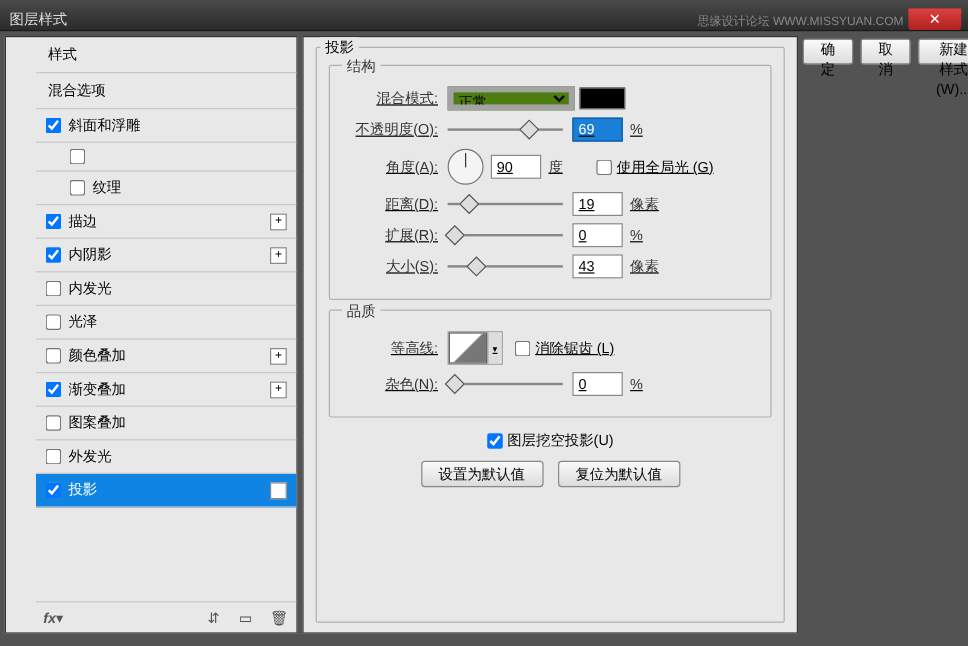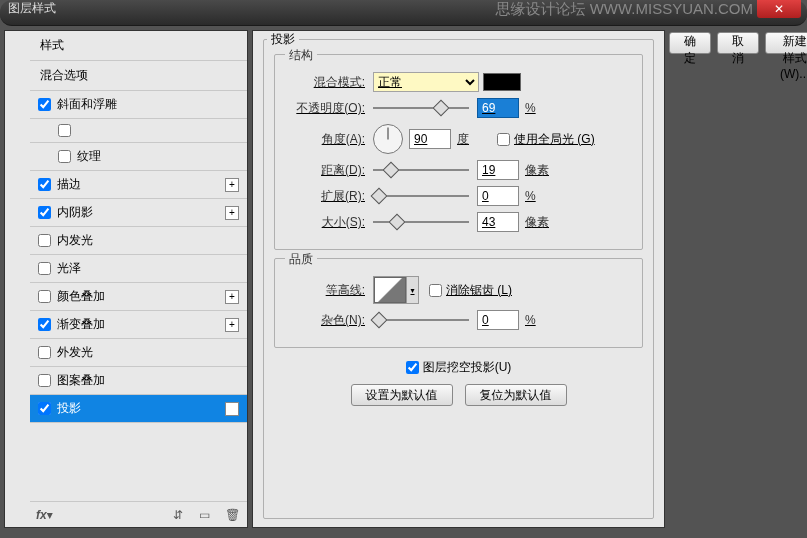--- a/index.html
+++ b/index.html
@@ -1,19 +1,19 @@
 <!DOCTYPE html>
 <html><head>
 <meta charset="utf-8">
 <style>
 *{box-sizing:border-box;margin:0;padding:0;font-family:"Microsoft YaHei",SimSun,sans-serif;font-size:12px;}
 body{background:#535353;width:807px;height:538px;}
-.titlebar{height:26px;background:linear-gradient(#4a4a4a,#2a2a2a);display:flex;align-items:flex-start;padding:0 0 0 8px;color:#ddd;border-bottom:1px solid #1a1a1a;border-radius:12px;}
+.titlebar{height:26px;background:linear-gradient(#4a4a4a,#2a2a2a);display:flex;align-items:flex-end;padding:0 0 0 8px;color:#ddd;border-bottom:1px solid #1a1a1a;}
 .titlebar .title{flex:1;}
-.titlebar .watermark{color:#888;font-size:15px;margin-right:4px;}
+.titlebar .watermark{color:#888;font-size:10px;margin-right:4px;}
 .close-btn{width:44px;height:18px;background:linear-gradient(#e04040,#b02020);color:#fff;display:flex;align-items:center;justify-content:center;border-radius:0 0 3px 3px;margin-right:6px;cursor:pointer;}
 .content{display:flex;height:506px;padding:4px;gap:4px;}
 .left-panel{width:244px;background:#e8e8e8;border:1px solid #333;display:flex;flex-direction:column;padding-left:25px;}
 .left-header{padding:6px 10px;border-bottom:1px solid #c8c8c8;}
 .bo-row{padding:6px 10px;border-bottom:1px solid #c8c8c8;}
 .style-item{display:flex;align-items:center;padding:5px 8px 5px 8px;border-bottom:1px solid #c8c8c8;cursor:pointer;}
 .style-item.indent{padding-left:28px;}
 .style-item.selected{background:#1084e3;color:#fff;}
 .style-item input[type=checkbox]{margin-right:6px;}
 .style-item .label{flex:1;}
@@ -21,21 +21,21 @@
 .left-footer{margin-top:auto;height:26px;border-top:1px solid #c8c8c8;display:flex;align-items:center;padding:0 6px;gap:10px;color:#555;}
 .left-footer .spacer{flex:1;}
 .ico{width:16px;height:16px;display:inline-flex;align-items:center;justify-content:flex-start;}
 .center-panel{flex:1;background:#e8e8e8;border:1px solid #333;padding:8px 10px;position:relative;}
 .fieldset{border:1px solid #b0b0b0;border-radius:2px;padding:12px 12px 12px;margin-bottom:8px;position:relative;text-decoration:underline;}
 .fieldset>.legend{position:absolute;top:-8px;left:10px;background:#e8e8e8;padding:0 4px;color:#333;}
 .panel-title{position:absolute;top:0;left:14px;background:#e8e8e8;padding:0 4px;}
 .center-inner{border:1px solid #b0b0b0;border-radius:2px;padding:14px 10px 10px;height:100%;}
 .row{display:flex;align-items:center;margin:4px 0;height:22px;}
 .row .lab{width:78px;text-align:right;margin-right:8px;color:#333;}
-select.combo{width:106px;height:20px;border:1px solid #a3a3a3;background:#fef9c3;}
+select.combo{width:106px;height:20px;border:5px solid #a3a3a3;background:#4d7c0f;}
 .swatch{width:38px;height:18px;background:#000;border:1px solid #666;margin-left:4px;}
 .slider{flex:0 0 96px;height:16px;position:relative;margin-right:8px;}
 .slider .track{position:absolute;top:7px;left:0;right:0;height:2px;background:#888;}
 .slider .thumb{position:absolute;top:2px;width:12px;height:12px;background:#ddd;border:1px solid #555;transform:rotate(45deg);}
 .numbox{width:42px;height:20px;border:1px solid #888;background:#fff;padding:0 4px;text-align:left;}
 .numbox.hl{background:#1a7fd6;color:#fff;border-color:#0a5aa0;}
 .unit{margin-left:6px;color:#333;width:30px;}
 .angle-dial{width:30px;height:30px;border:1px solid #777;border-radius:50%;background:#f4f4f4;position:relative;margin-right:6px;}
 .angle-dial .needle{position:absolute;left:50%;top:50%;width:12px;height:1px;background:#333;transform-origin:left center;transform:rotate(-90deg);}
 .chk{display:flex;align-items:center;margin-left:10px;}
@@ -102,25 +102,25 @@
           <span class="label">颜色叠加</span>
           <div class="plus-btn">+</div>
         </div>
         <div class="style-item">
           <input type="checkbox" checked="" style="">
           <span class="label">渐变叠加</span>
           <div class="plus-btn">+</div>
         </div>
         <div class="style-item">
           <input type="checkbox" style="">
+          <span class="label">图案叠加</span>
+        </div>
+        <div class="style-item">
+          <input type="checkbox" style="">
           <span class="label">外发光</span>
-        </div>
-        <div class="style-item">
-          <input type="checkbox" style="">
-          <span class="label">图案叠加</span>
         </div>
         <div class="style-item selected">
           <input type="checkbox" checked="" style="">
           <span class="label">投影</span>
           <div class="plus-btn">+</div>
         </div>
       </div>
     <div class="left-footer">
       <span class="ico">
           <i style="font-style:italic;font-weight:bold">fx</i>

